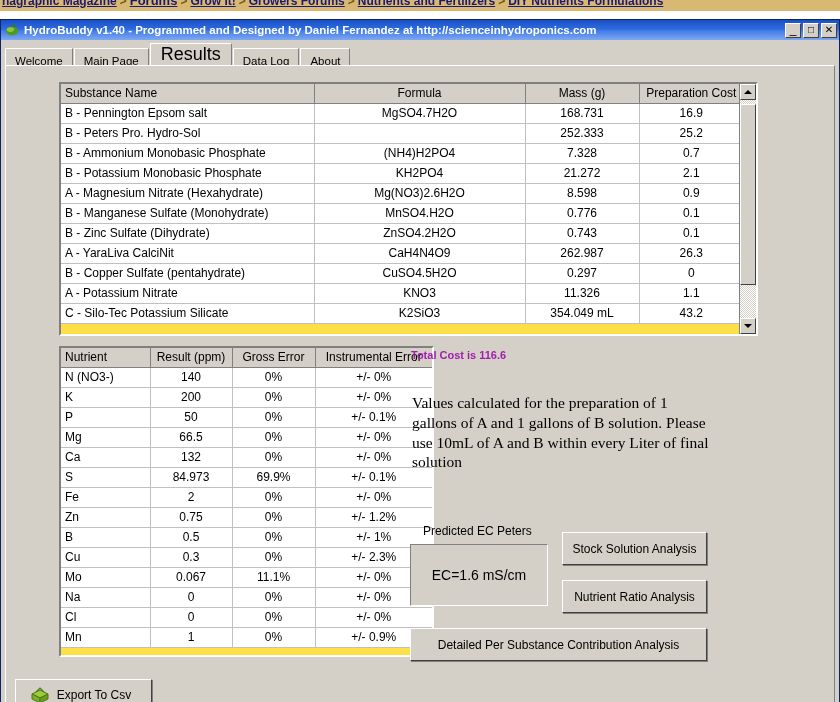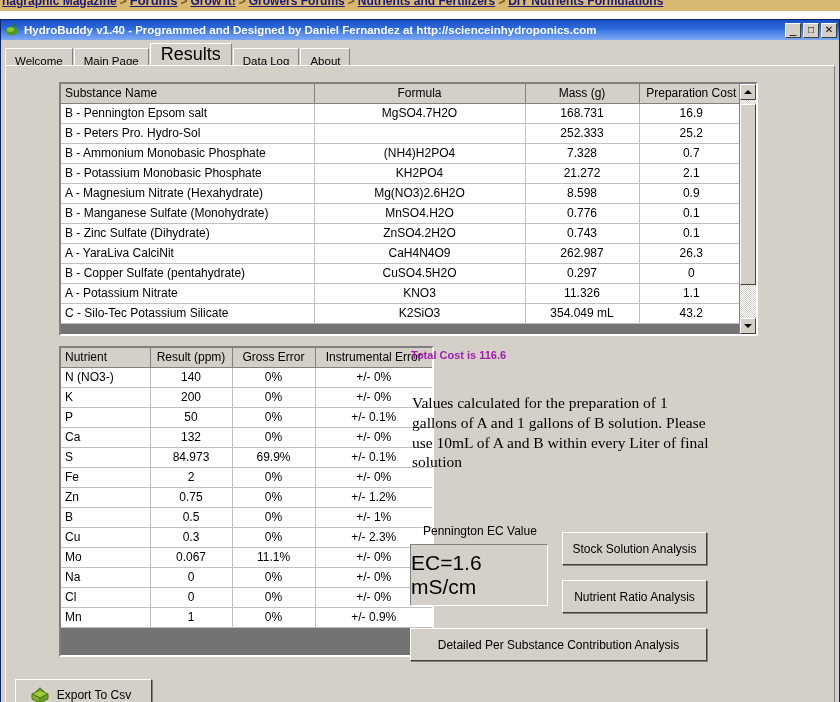--- a/index.html
+++ b/index.html
@@ -143,21 +143,21 @@
     height: 639px;
     background: #d4d0c8;
     border: 1px solid;
     border-color: #ffffff #808080 #808080 #ffffff;
     box-sizing: border-box;
   }
 
   
   .grid-wrap {
     position: absolute;
-    background: #737373;
+    background: #fde047;
     border: 2px solid;
     border-color: #808080 #ffffff #ffffff #808080;
     box-sizing: border-box;
     overflow: hidden;
   }
   #substance-grid {
     left: 53px;
     top: 16px;
     width: 699px;
     height: 254px;
@@ -296,21 +296,21 @@
     height: 62px;
     background: #d4d0c8;
     border: 1px solid;
     border-color: #808080 #ffffff #ffffff #808080;
     box-sizing: border-box;
     display: flex;
     align-items: center;
     justify-content: center;
   }
   .ec-value {
-    font-size: 21px;
+    font-size: 14px;
     color: #000;
     font-family: "Liberation Sans", sans-serif;
   }
 
   .btn {
     position: absolute;
     background: #d4d0c8;
     border: 1px solid;
     border-color: #ffffff #404040 #404040 #ffffff;
     box-sizing: border-box;
@@ -515,20 +515,26 @@
               <td>0%</td>
               <td>+/- 0%</td>
             </tr>
             <tr>
               <td class="left">P</td>
               <td>50</td>
               <td>0%</td>
               <td>+/- 0.1%</td>
             </tr>
             <tr>
+              <td class="left">Mg</td>
+              <td>66.5</td>
+              <td>0%</td>
+              <td>+/- 0%</td>
+            </tr>
+            <tr>
               <td class="left">Ca</td>
               <td>132</td>
               <td>0%</td>
               <td>+/- 0%</td>
             </tr>
             <tr>
               <td class="left">S</td>
               <td>84.973</td>
               <td>69.9%</td>
               <td>+/- 0.1%</td>
@@ -581,21 +587,21 @@
               <td>0%</td>
               <td>+/- 0.9%</td>
             </tr>
           </tbody>
       </table>
     </div>
 
     <div class="total-cost">Total Cost is 116.6</div>
     <div class="info-paragraph">Values calculated for the preparation of 1 gallons of A and 1 gallons of B solution. Please use 10mL of A and B within every Liter of final solution</div>
 
-    <div class="ec-label">Pennington EC Value</div>
+    <div class="ec-label">Predicted EC Peters</div>
     <div class="ec-box">
       <span class="ec-value">EC=1.6 mS/cm</span>
     </div>
 
     <div class="btn" id="btn-stock">Stock Solution Analysis</div>
     <div class="btn" id="btn-detail">Detailed Per Substance Contribution Analysis</div>
     <div class="btn" id="btn-ratio">Nutrient Ratio Analysis</div>
 
     <div class="btn" id="btn-export">
       <span class="leaf-icon">

